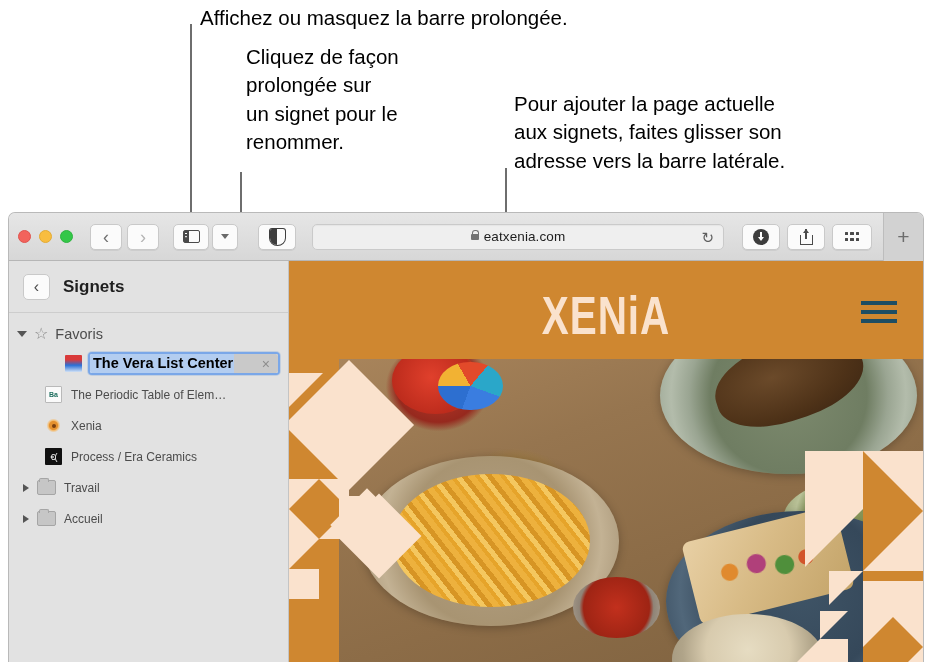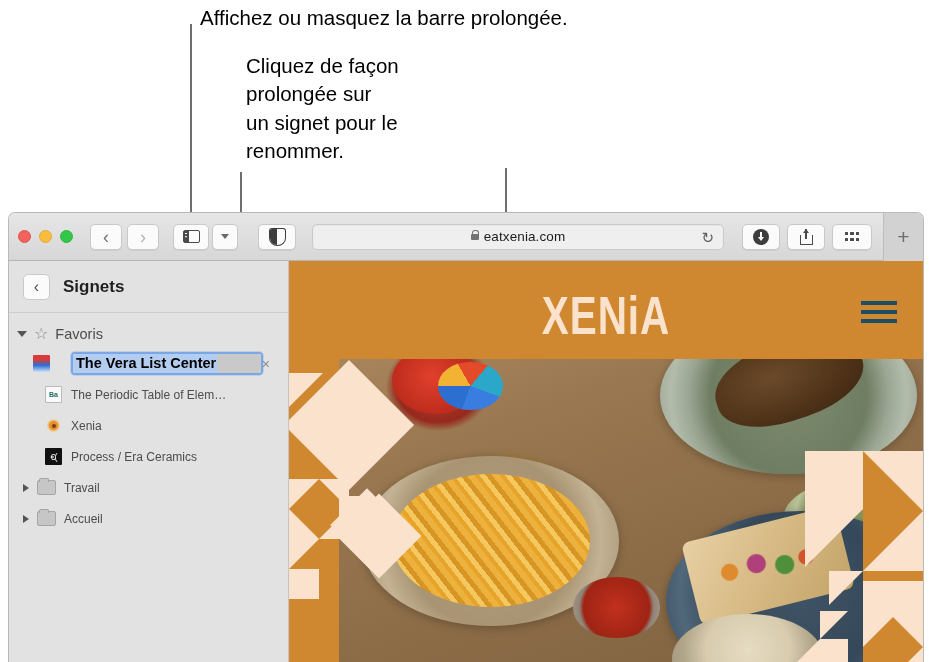--- a/index.html
+++ b/index.html
@@ -14,21 +14,21 @@
   
   .callout {
     position: absolute;
     color: #000;
     font-size: 20.5px;
     line-height: 1.38;
     font-family: "Liberation Sans", sans-serif;
     white-space: pre-line;
   }
   #callout-sidebar { left: 200px; top: 4px; }
-  #callout-rename  { left: 246px; top: 52px; }
+  #callout-rename  { left: 246px; top: 43px; }
   #callout-drag    { left: 514px; top: 90px; }
 
   .leader {
     position: absolute;
     width: 2px;
     background: #6e6e6e;
   }
   #leader-sidebar { left: 190px; top: 24px;  height: 208px; }
   #leader-rename  { left: 240px; top: 172px; height: 214px; }
   #leader-drag    { left: 505px; top: 168px; height: 66px; }
@@ -203,21 +203,21 @@
     width: 19px; height: 15px; background: #c6c6c6; border: 1px solid #a5a5a5; border-radius: 2px;
     position: relative; flex: none;
   }
   .folder::before {
     content: ""; position: absolute; left: 1px; top: -3.5px; width: 8px; height: 3.5px;
     background: #c6c6c6; border: 1px solid #a5a5a5; border-bottom: none; border-radius: 2px 2px 0 0;
   }
   .folder-row { display: flex; align-items: center; height: 31px; padding-left: 14px; gap: 8px; }
 
   
-  #edit-row { height: 31px; display: flex; align-items: center; padding-left: 24px; gap: 21px; position: relative; }
+  #edit-row { height: 31px; display: flex; align-items: center; padding-left: 56px; gap: 6px; position: relative; }
   #edit-field {
     height: 23px; width: 192px;
     background: #fff;
     border: 2.5px solid #7aa7e8;
     border-radius: 4px;
     display: flex; align-items: center;
     overflow: hidden;
     box-shadow: 0 0 0 1px rgba(100,150,220,0.25);
   }
   #edit-sel {
@@ -336,20 +336,23 @@
 
   <div class="callout" id="callout-sidebar" data-interactable="false">Affichez ou masquez la barre prolongée.</div>
   <div class="leader" id="leader-sidebar" data-interactable="false"></div>
 
   <div class="callout" id="callout-rename" data-interactable="false">Cliquez de façon
 prolongée sur
 un signet pour le
 renommer.</div>
   <div class="leader" id="leader-rename" data-interactable="false"></div>
 
+  <div class="callout" id="callout-drag" data-interactable="false">Pour ajouter la page actuelle
+aux signets, faites glisser son
+adresse vers la barre latérale.</div>
   <div class="leader" id="leader-drag" data-interactable="false"></div>
 
   <div id="window" data-interactable="false">
 
     <div id="toolbar" data-interactable="false">
 
       <div class="traffic" data-interactable="false">
         <span class="light red" data-interactable="true"></span>
         <span class="light yellow" data-interactable="true"></span>
         <span class="light green" data-interactable="true"></span>

